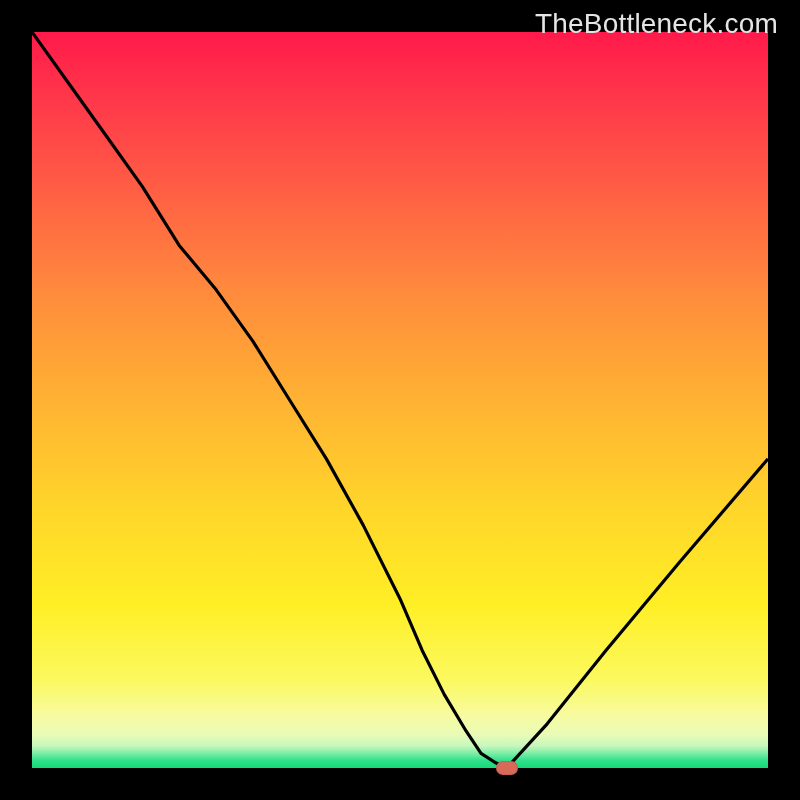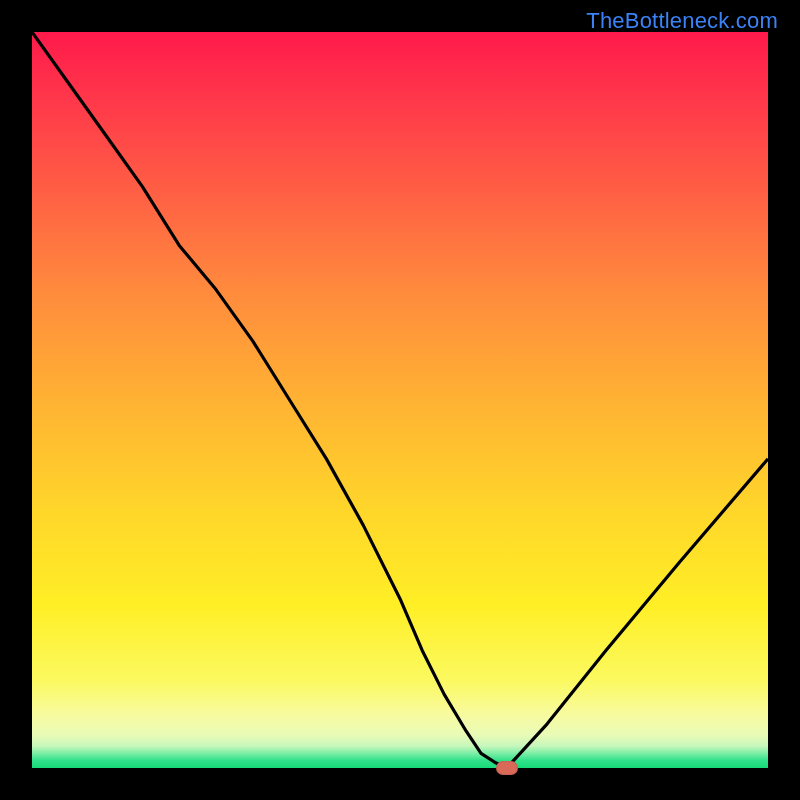--- a/index.html
+++ b/index.html
@@ -39,22 +39,22 @@
       #7ceea6 98%,
       #2fe08a 99%,
       #17d979 100%
     );
   }
   
   #attribution {
     position: absolute;
     top: 8px;
     right: 22px;
-    color: #3b82f6;
-    font-size: 22px;
+    color: #e5e5e5;
+    font-size: 28px;
     font-weight: 500;
     letter-spacing: 0.2px;
     user-select: none;
   }
   
   #curve-svg {
     position: absolute;
     left: 32px;
     top: 32px;
     width: 736px;

